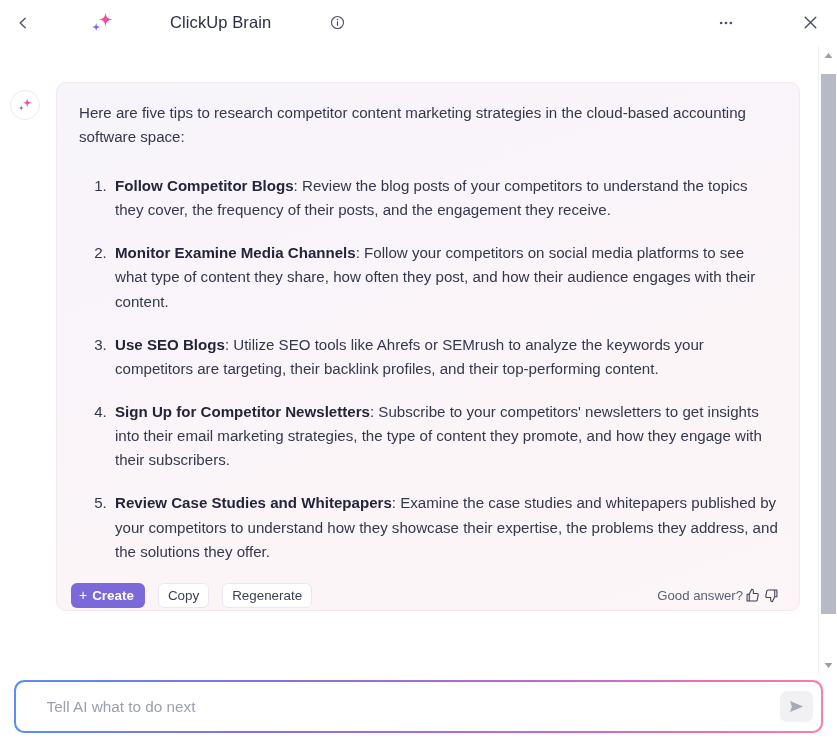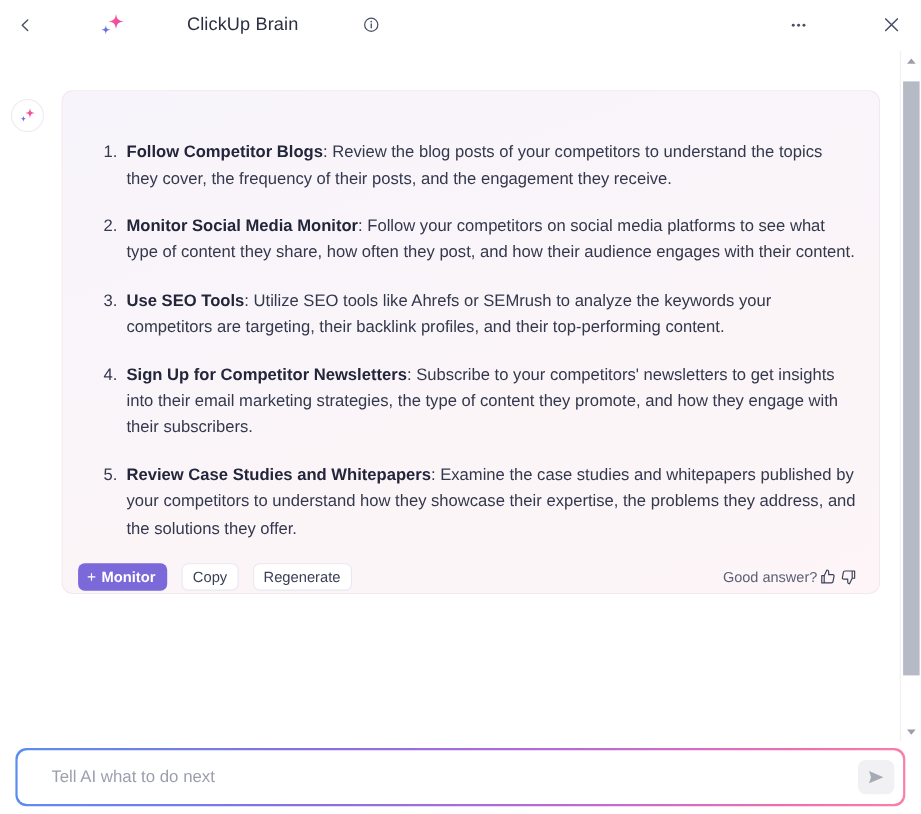--- a/index.html
+++ b/index.html
@@ -353,43 +353,44 @@
             <stop offset="100%" stop-color="#8a4fd8"></stop>
           </linearGradient>
         </defs>
         <path d="M15 3 C15.7 7.5 16.6 8.4 21 9.1 C16.6 9.8 15.7 10.7 15 15.2 C14.3 10.7 13.4 9.8 9 9.1 C13.4 8.4 14.3 7.5 15 3 Z" fill="url(#aBig)"></path>
         <path d="M7 12.4 C7.45 15.1 7.95 15.6 10.6 16.05 C7.95 16.5 7.45 17 7 19.7 C6.55 17 6.05 16.5 3.4 16.05 C6.05 15.6 6.55 15.1 7 12.4 Z" fill="url(#aSml)"></path>
       </svg>
     </div>
 
     <div class="assistant-card">
 
+      <div class="intro">Here are five tips to research competitor content marketing strategies in the cloud-based accounting software space:</div>
 
       <ol class="tips">
         <li>
           <b>Follow Competitor Blogs</b><span>: Review the blog posts of your competitors to understand the topics they cover, the frequency of their posts, and the engagement they receive.</span>
         </li>
         <li>
-          <b>Monitor Social Media Monitor</b><span>: Follow your competitors on social media platforms to see what type of content they share, how often they post, and how their audience engages with their content.</span>
+          <b>Monitor Examine Media Channels</b><span>: Follow your competitors on social media platforms to see what type of content they share, how often they post, and how their audience engages with their content.</span>
         </li>
         <li>
-          <b>Use SEO Tools</b><span>: Utilize SEO tools like Ahrefs or SEMrush to analyze the keywords your competitors are targeting, their backlink profiles, and their top-performing content.</span>
+          <b>Use SEO Blogs</b><span>: Utilize SEO tools like Ahrefs or SEMrush to analyze the keywords your competitors are targeting, their backlink profiles, and their top-performing content.</span>
         </li>
         <li>
           <b>Sign Up for Competitor Newsletters</b><span>: Subscribe to your competitors' newsletters to get insights into their email marketing strategies, the type of content they promote, and how they engage with their subscribers.</span>
         </li>
         <li>
           <b>Review Case Studies and Whitepapers</b><span>: Examine the case studies and whitepapers published by your competitors to understand how they showcase their expertise, the problems they address, and the solutions they offer.</span>
         </li>
       </ol>
 
       <div class="action-bar">
         <button class="btn-create">
           <span class="plus">+</span>
-          <span>Monitor</span>
+          <span>Create</span>
         </button>
         <button class="btn-plain">
           <span>Copy</span>
         </button>
         <button class="btn-plain">
           <span>Regenerate</span>
         </button>
 
         <div class="feedback">
           <span class="feedback-label">Good answer?</span>

